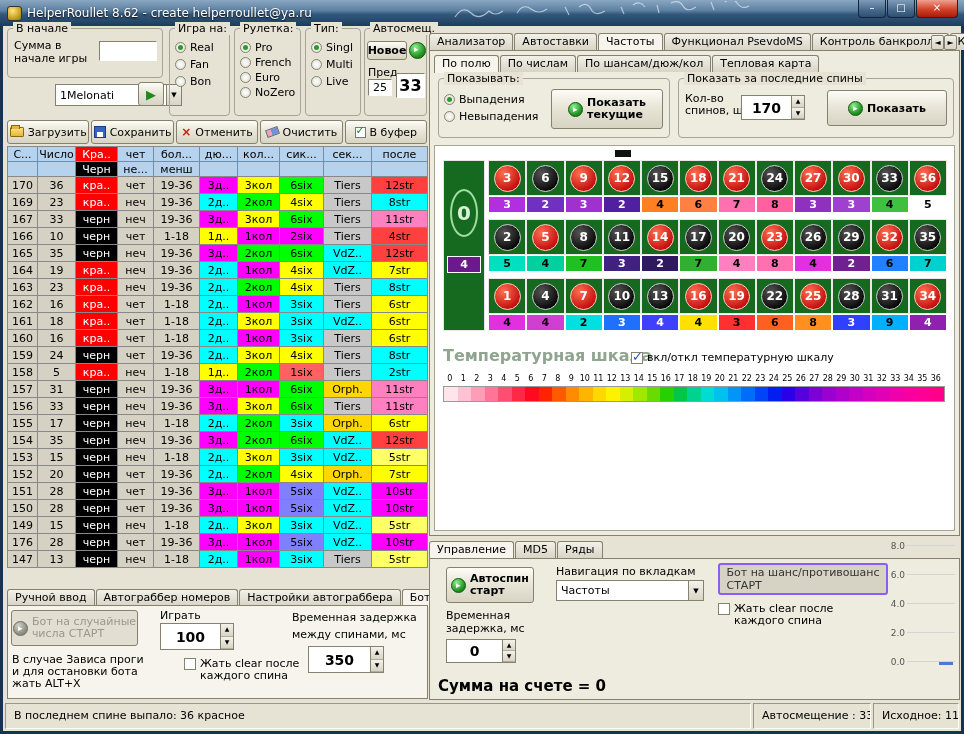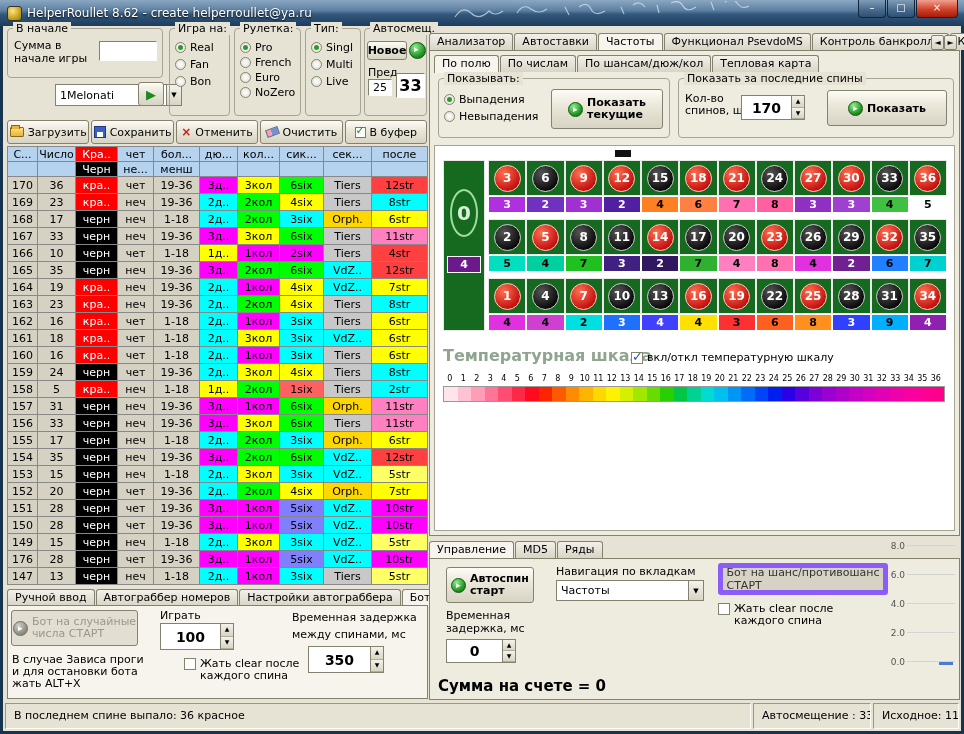--- a/index.html
+++ b/index.html
@@ -144,21 +144,21 @@
   .tcol { width:13.5px; flex:none; }
 
   
   .ctl-panel { position:absolute; left:426px; top:514px; width:531px; height:160px; }
   .ctl-tabs { position:absolute; left:0; top:0; display:flex; align-items:flex-end; height:18px; }
   .ctl-body { position:absolute; left:0; top:18px; right:0; bottom:0; border:1px solid #84826e; background:#eeebdf; }
   .autospin-btn { position:absolute; left:16px; top:8px; width:88px; height:36px; white-space:pre-line; font-weight:bold; line-height:12px; }
   .nav-label { position:absolute; left:126px; top:6px; }
   .nav-combo { left:126px; top:21px; width:148px; height:21px; }
   .chance-btn { position:absolute; left:288px; top:4px; width:170px; height:32px; white-space:pre-line; line-height:13px;
-    background:#d6d2c4; border:5px solid #8b5cf6; color:#333; }
+    background:#d6d2c4; border:2px solid #8b5cf6; color:#333; }
   .ctl-clear { position:absolute; left:288px; top:44px; display:flex; gap:4px; align-items:flex-start; }
   .ctl-delay-label { position:absolute; left:16px; top:50px; white-space:pre-line; line-height:13px; }
   .ctl-delay-spinner { left:16px; top:80px; width:70px; height:24px; }
   .sum-text { position:absolute; left:8px; bottom:4px; font-size:15px; font-weight:bold; }
   .mini-chart { position:absolute; right:4px; top:-14px; width:68px; height:148px; }
   .chart-row { display:flex; align-items:flex-start; height:29px;justify-content:flex-end; }
   .chart-ylab { width:20px; font-size:9px; color:#555; text-align:right; padding-right:2px; margin-top:-4px; }
   .chart-line { flex:1; border-top:1px solid #d4d4d4; }
   .chart-mark { position:absolute; right:2px; bottom:28px; width:14px; height:3px; background:#4a7ad4; }
 
@@ -346,32 +346,20 @@
             <td>169</td>
             <td>23</td>
             <td style="background: rgb(255, 0, 0); color: rgb(255, 255, 255);">кра..</td>
             <td>неч</td>
             <td>19-36</td>
             <td style="background: rgb(0, 255, 255);">2д..</td>
             <td style="background: rgb(0, 255, 0);">2кол</td>
             <td style="background: rgb(255, 255, 0);">4six</td>
             <td style="background: rgb(200, 200, 200);">Tiers</td>
             <td style="background: rgb(0, 255, 255);">8str</td>
-          </tr>
-          <tr>
-            <td>168</td>
-            <td>17</td>
-            <td style="background: rgb(0, 0, 0); color: rgb(255, 255, 255);">черн</td>
-            <td>неч</td>
-            <td>1-18</td>
-            <td style="background: rgb(0, 255, 255);">2д..</td>
-            <td style="background: rgb(0, 255, 0);">2кол</td>
-            <td style="background: rgb(0, 255, 255);">3six</td>
-            <td style="background: rgb(255, 215, 0);">Orph.</td>
-            <td style="background: rgb(255, 255, 0);">6str</td>
           </tr>
           <tr>
             <td>167</td>
             <td>33</td>
             <td style="background: rgb(0, 0, 0); color: rgb(255, 255, 255);">черн</td>
             <td>неч</td>
             <td>19-36</td>
             <td style="background: rgb(255, 0, 255);">3д..</td>
             <td style="background: rgb(255, 255, 0);">3кол</td>
             <td style="background: rgb(0, 255, 0);">6six</td>

